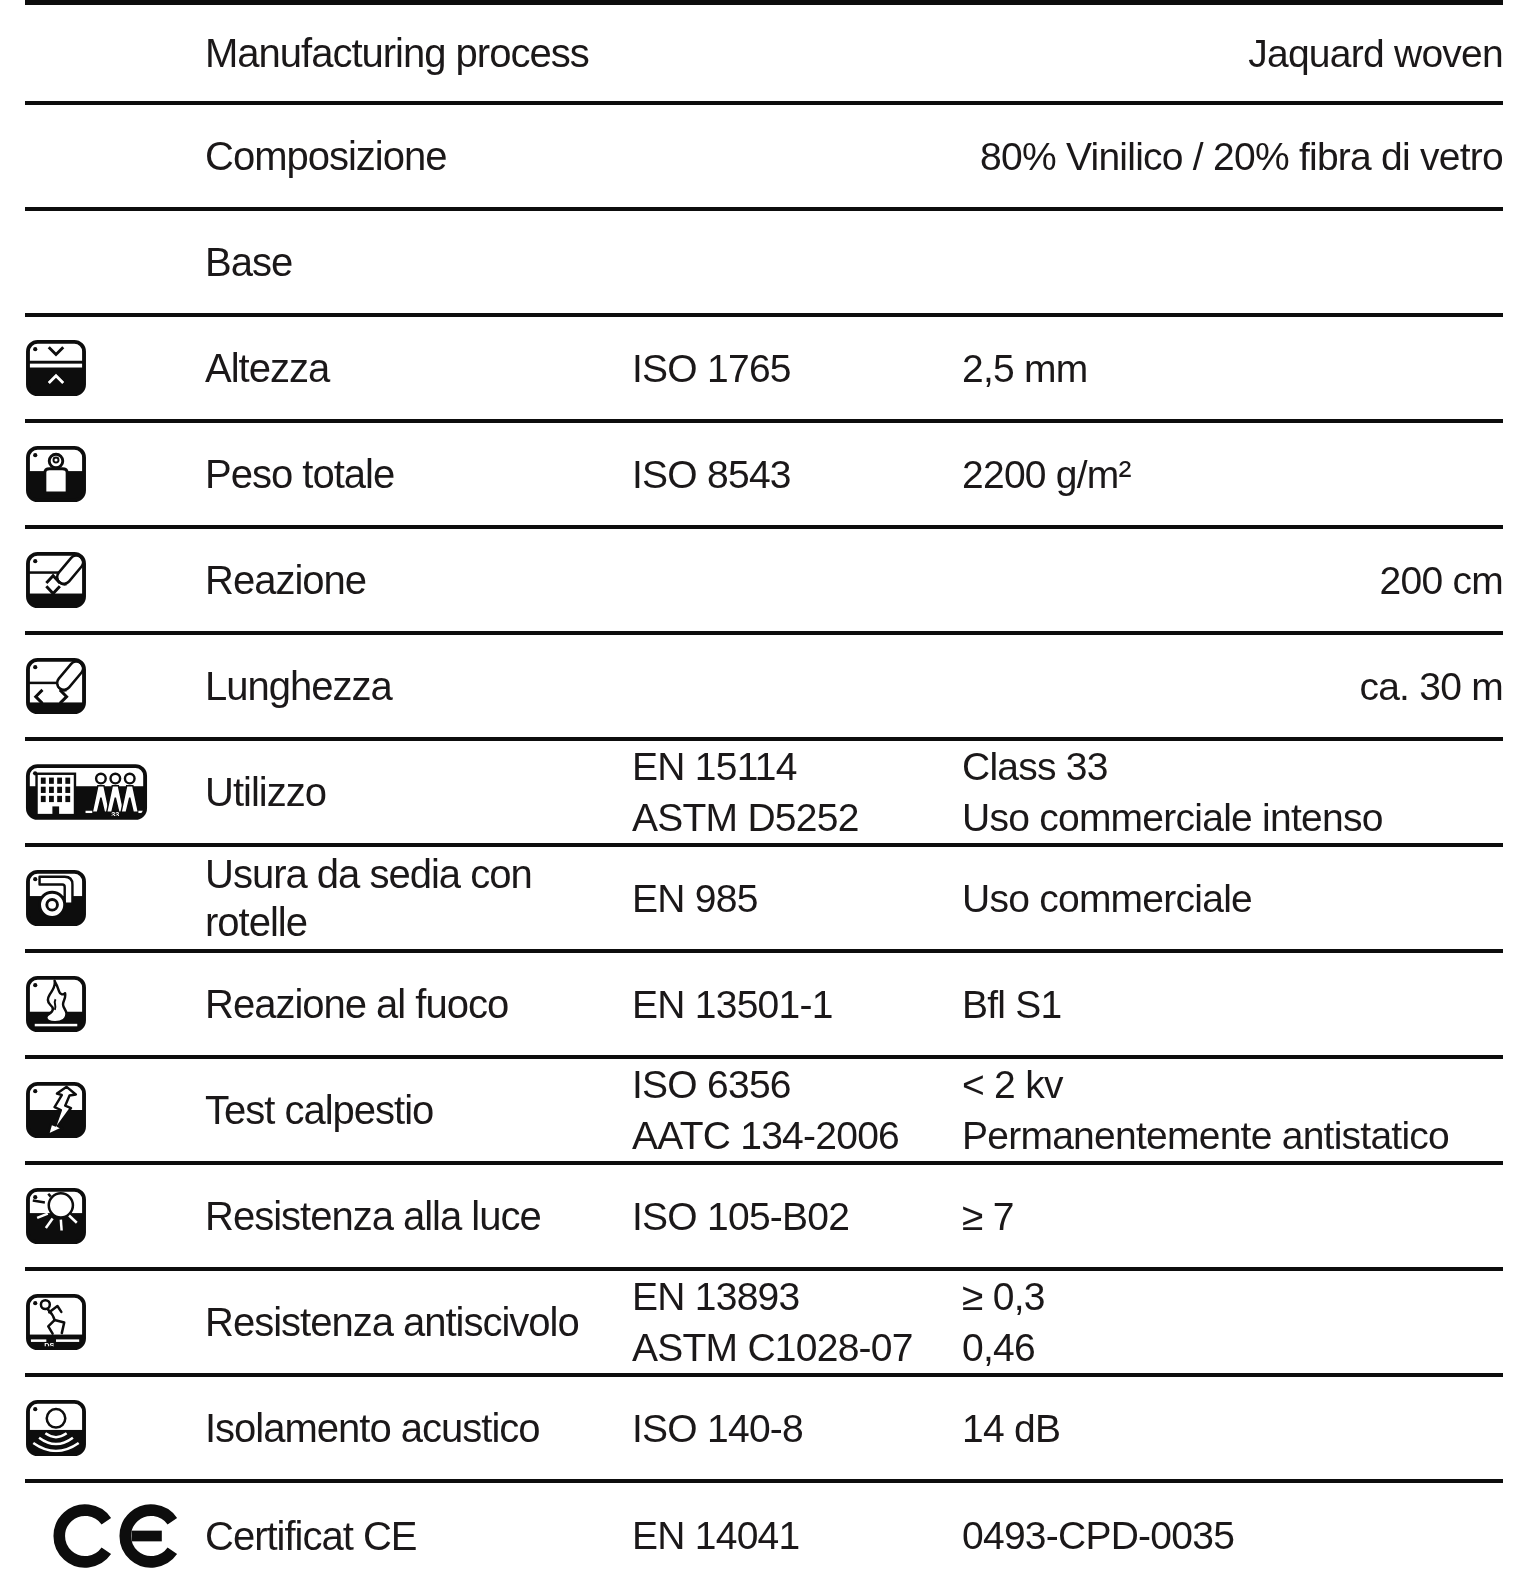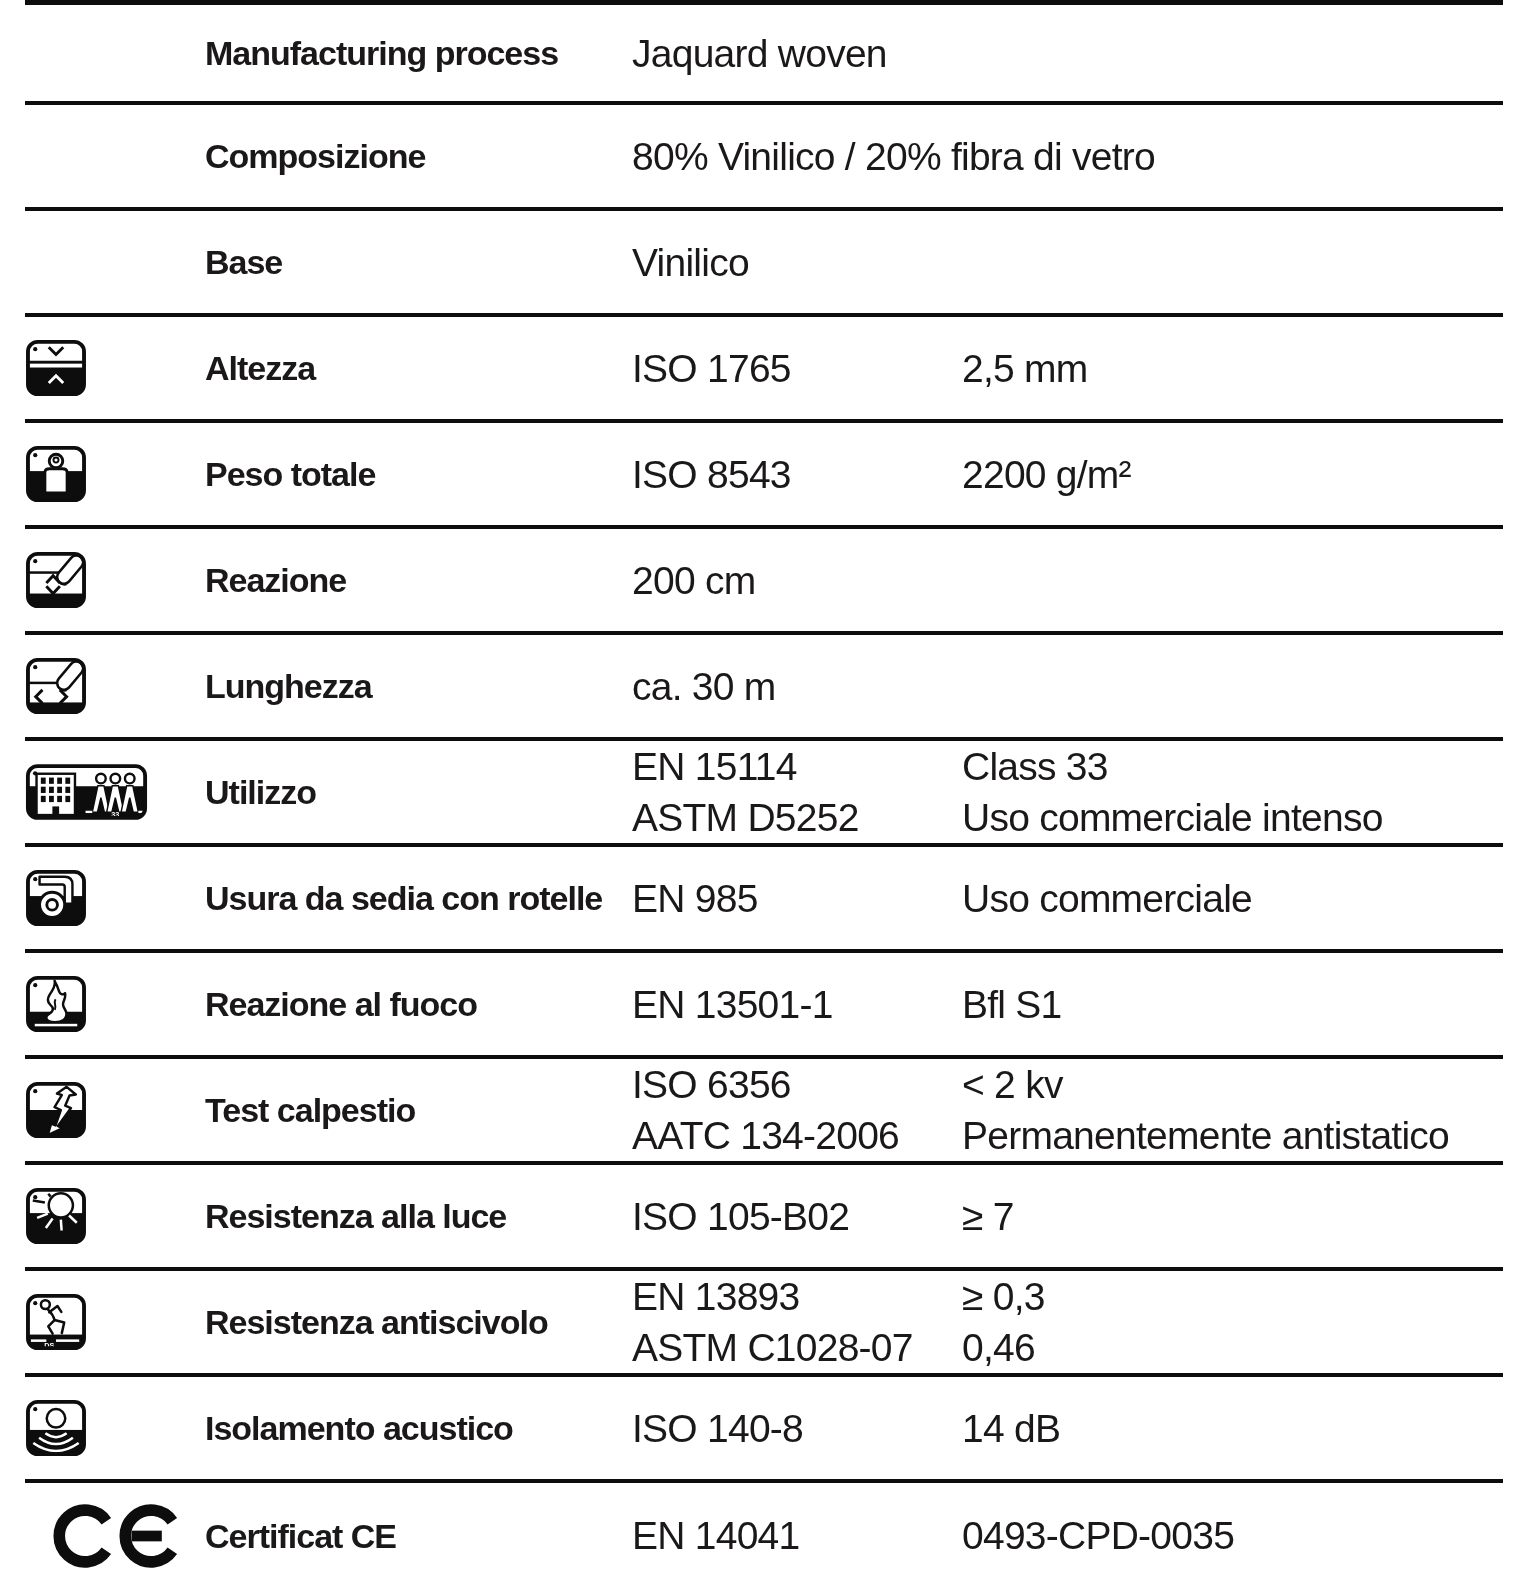--- a/index.html
+++ b/index.html
@@ -10,28 +10,28 @@
     grid-template-columns:180px 427px 330px 1fr;
     align-items:center;
     height:102px;
     border-top:4px solid #0d0d0d;
   }
   .row.first{height:96px;border-top-width:5px;}
   .row.last{height:105px;}
   .icon-cell{display:flex;}
   .icon-cell svg{display:block;}
   .label{
-    font-weight:bold;font-size:34px;letter-spacing:-1px;line-height:48px;
+    font-weight:normal;font-size:40px;letter-spacing:-1px;line-height:48px;
     padding-right:10px;
   }
   .cell .txt{
     display:block;font-size:39px;letter-spacing:-0.75px;line-height:51px;
     white-space:nowrap;
   }
-  .cell.wide{grid-column:3/5;}
+  .cell.wide{grid-column:3/5;text-align:right;}
   .ce-mark{margin-left:26px;}
   .pict text{font-family:"Liberation Sans",sans-serif;font-weight:bold;}
 </style>
 </head>
 <body>
 
 <div class="spec-table">
 
   <div class="row first">
     <div class="icon-cell"></div>
@@ -45,23 +45,20 @@
     <div class="icon-cell"></div>
     <div class="label">Composizione</div>
     <div class="cell wide">
       <span class="txt">80% Vinilico / 20% fibra di vetro</span>
     </div>
   </div>
 
   <div class="row">
     <div class="icon-cell"></div>
     <div class="label">Base</div>
-    <div class="cell wide">
-      <span class="txt">Vinilico</span>
-    </div>
   </div>
 
   <div class="row">
     <div class="icon-cell">
       <svg class="pict" viewBox="0 0 64 60" width="62" height="58">
         <defs>
             <clipPath id="cp1">
               <rect x="3" y="3" width="58" height="54" rx="10"></rect>
             </clipPath>
           </defs>

